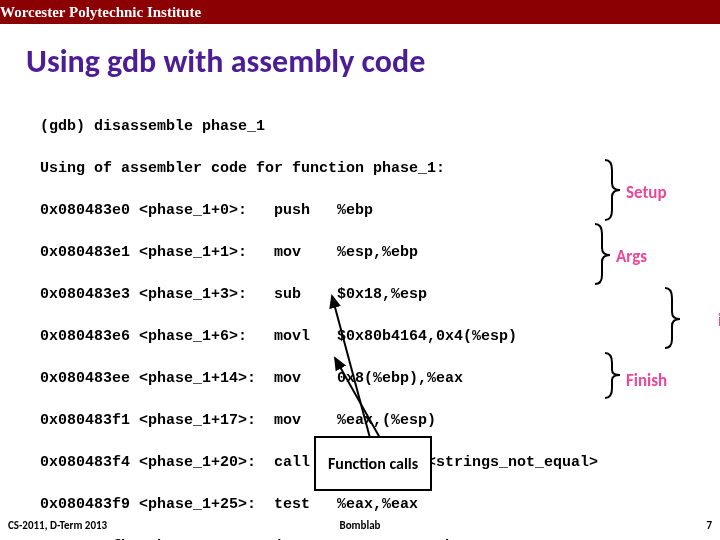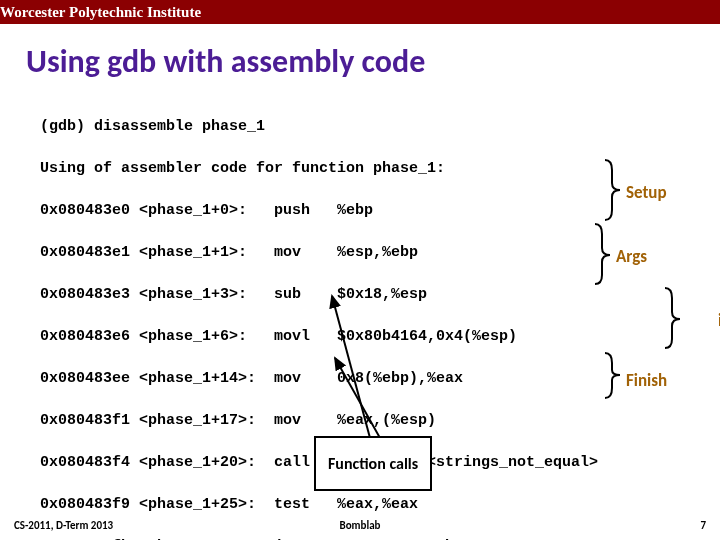--- a/index.html
+++ b/index.html
@@ -36,40 +36,40 @@
     font-weight: bold;
     line-height: 21px;
     white-space: pre;
     margin-left: 40px;
   }
   .annot {
     position: absolute;
     font-family: Calibri, Arial, sans-serif;
     font-size: 17px;
     font-weight: bold;
-    color: #a16207;
+    color: #ec4899;
   }
   .fn-box {
     position: absolute;
     left: 314px;
     top: 436px;
     border: 2px solid #000;
     background: #fff;
     padding: 16px 12px;
     font-weight: bold;
     font-size: 16px;
   }
   .footer {
     position: absolute;
     bottom: 8px;
     left: 0;
     width: 100%;
     display: flex;
     justify-content: space-between;
-    padding: 0 14px;
+    padding: 0 8px;
     font-size: 11px;
     font-weight: bold;
   }
   .footer .center { position: absolute; left: 50%; transform: translateX(-50%); }
   .arrow-svg { position: absolute; top: 0; left: 0; pointer-events: none; }
 </style>
 </head>
 <body>
 
 <div class="header-bar">

